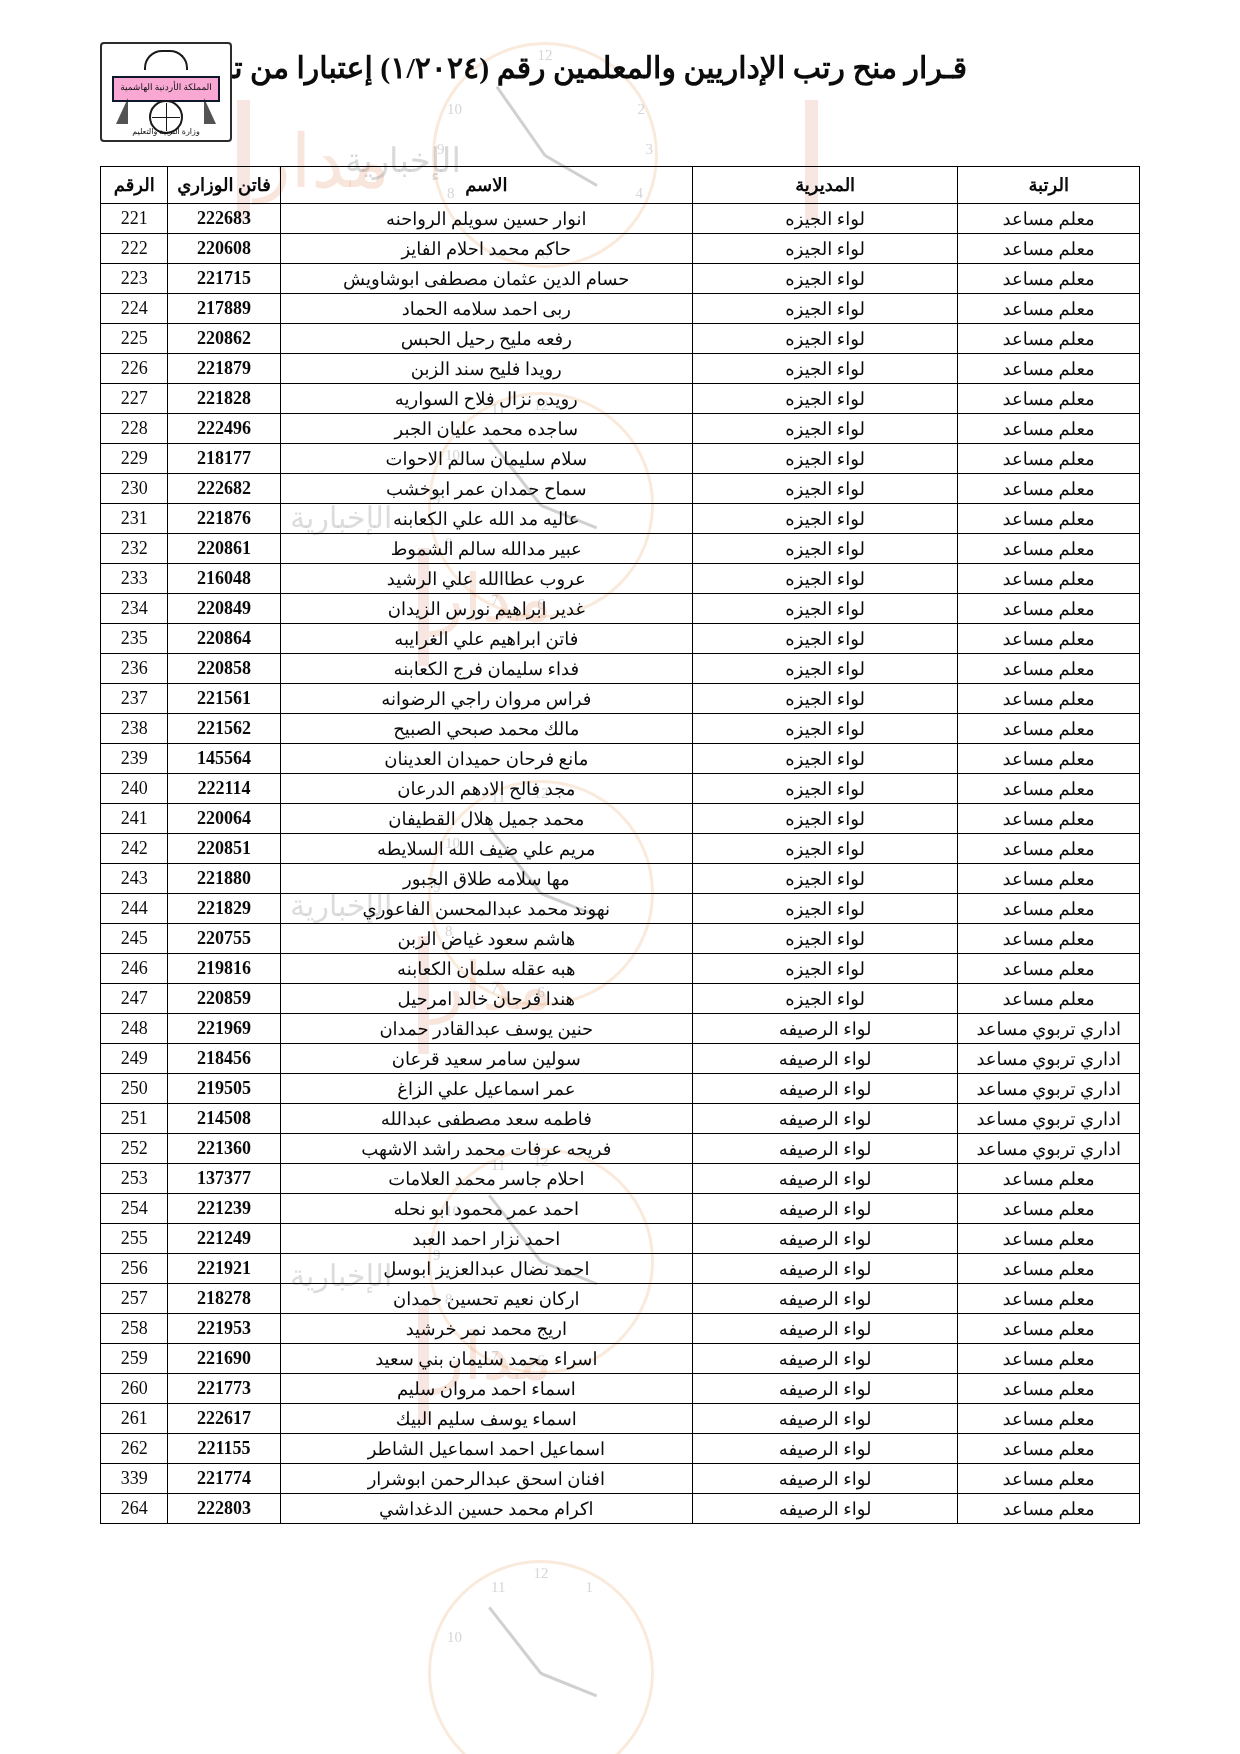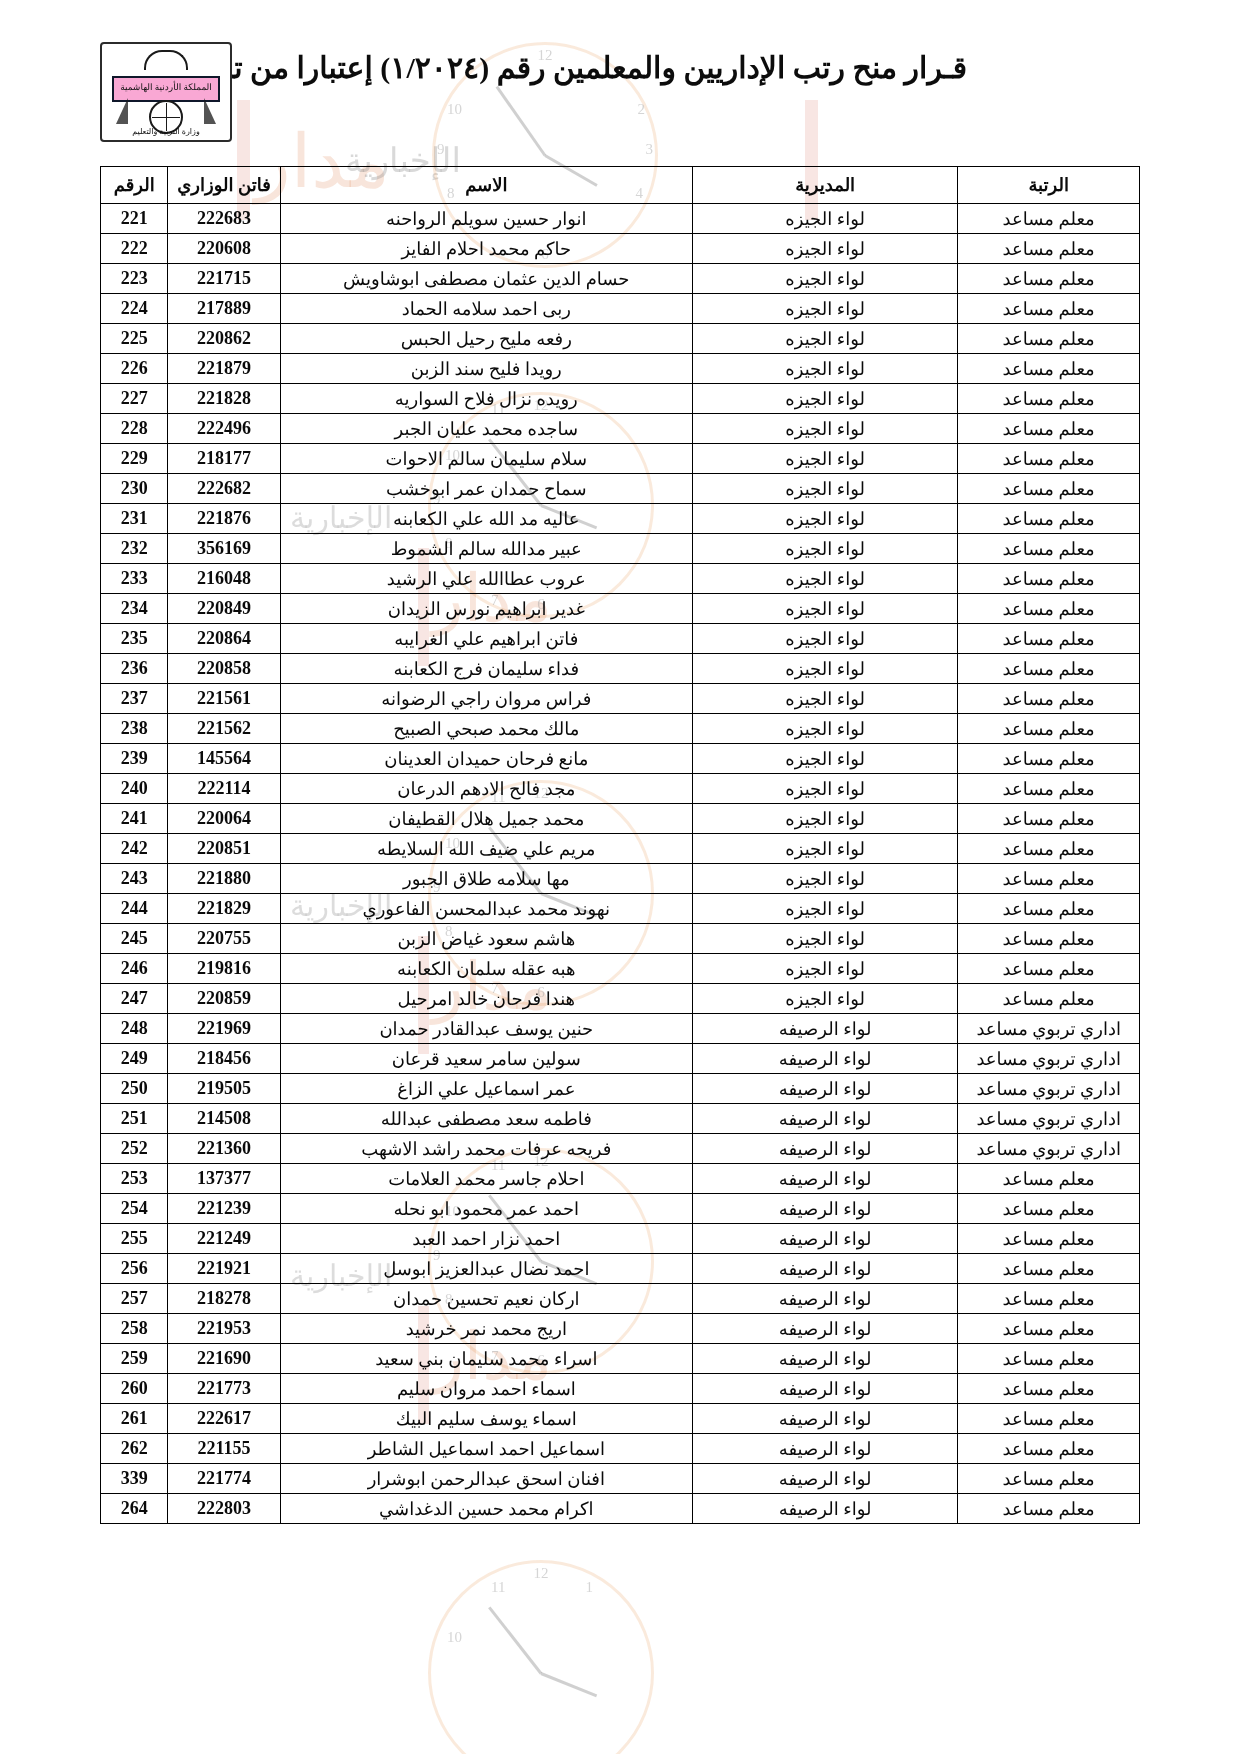--- a/index.html
+++ b/index.html
@@ -160,21 +160,21 @@
     font-size: 18px;
   }
   col.c-rank   { width: 178px; }
   col.c-dir    { width: 260px; }
   col.c-name   { width: 404px; }
   col.c-wno    { width: 110px; }
   col.c-no     { width: 66px; }
 
   td.num, th.num { font-family: "Liberation Serif", serif; }
   td.wno { font-weight: bold; }
-  td.no  { font-weight: bold; }
+  td.no  { font-weight: normal; }
 </style>
 </head>
 <body>
 
 <div id="page">
 
   <div class="wm" style="position:absolute; inset:0;">
 
     <div class="wm wm-text" style="left:255px; top:118px; font-size:74px; font-family:'Liberation Serif', serif;">مدار</div>
     <div class="wm wm-text" style="left:345px; top:140px; font-size:34px; color:rgba(120,120,120,0.28); font-family:'Liberation Serif', serif;">الإخبارية</div>
@@ -363,21 +363,21 @@
             <td class="rank">معلم مساعد</td>
             <td class="dir">لواء الجيزه</td>
             <td class="name">عاليه مد الله علي الكعابنه</td>
             <td class="wno num">221876</td>
             <td class="no num">231</td>
           </tr>
           <tr>
             <td class="rank">معلم مساعد</td>
             <td class="dir">لواء الجيزه</td>
             <td class="name">عبير مدالله سالم الشموط</td>
-            <td class="wno num">356169</td>
+            <td class="wno num">220861</td>
             <td class="no num">232</td>
           </tr>
           <tr>
             <td class="rank">معلم مساعد</td>
             <td class="dir">لواء الجيزه</td>
             <td class="name">عروب عطاالله علي الرشيد</td>
             <td class="wno num">216048</td>
             <td class="no num">233</td>
           </tr>
           <tr>

